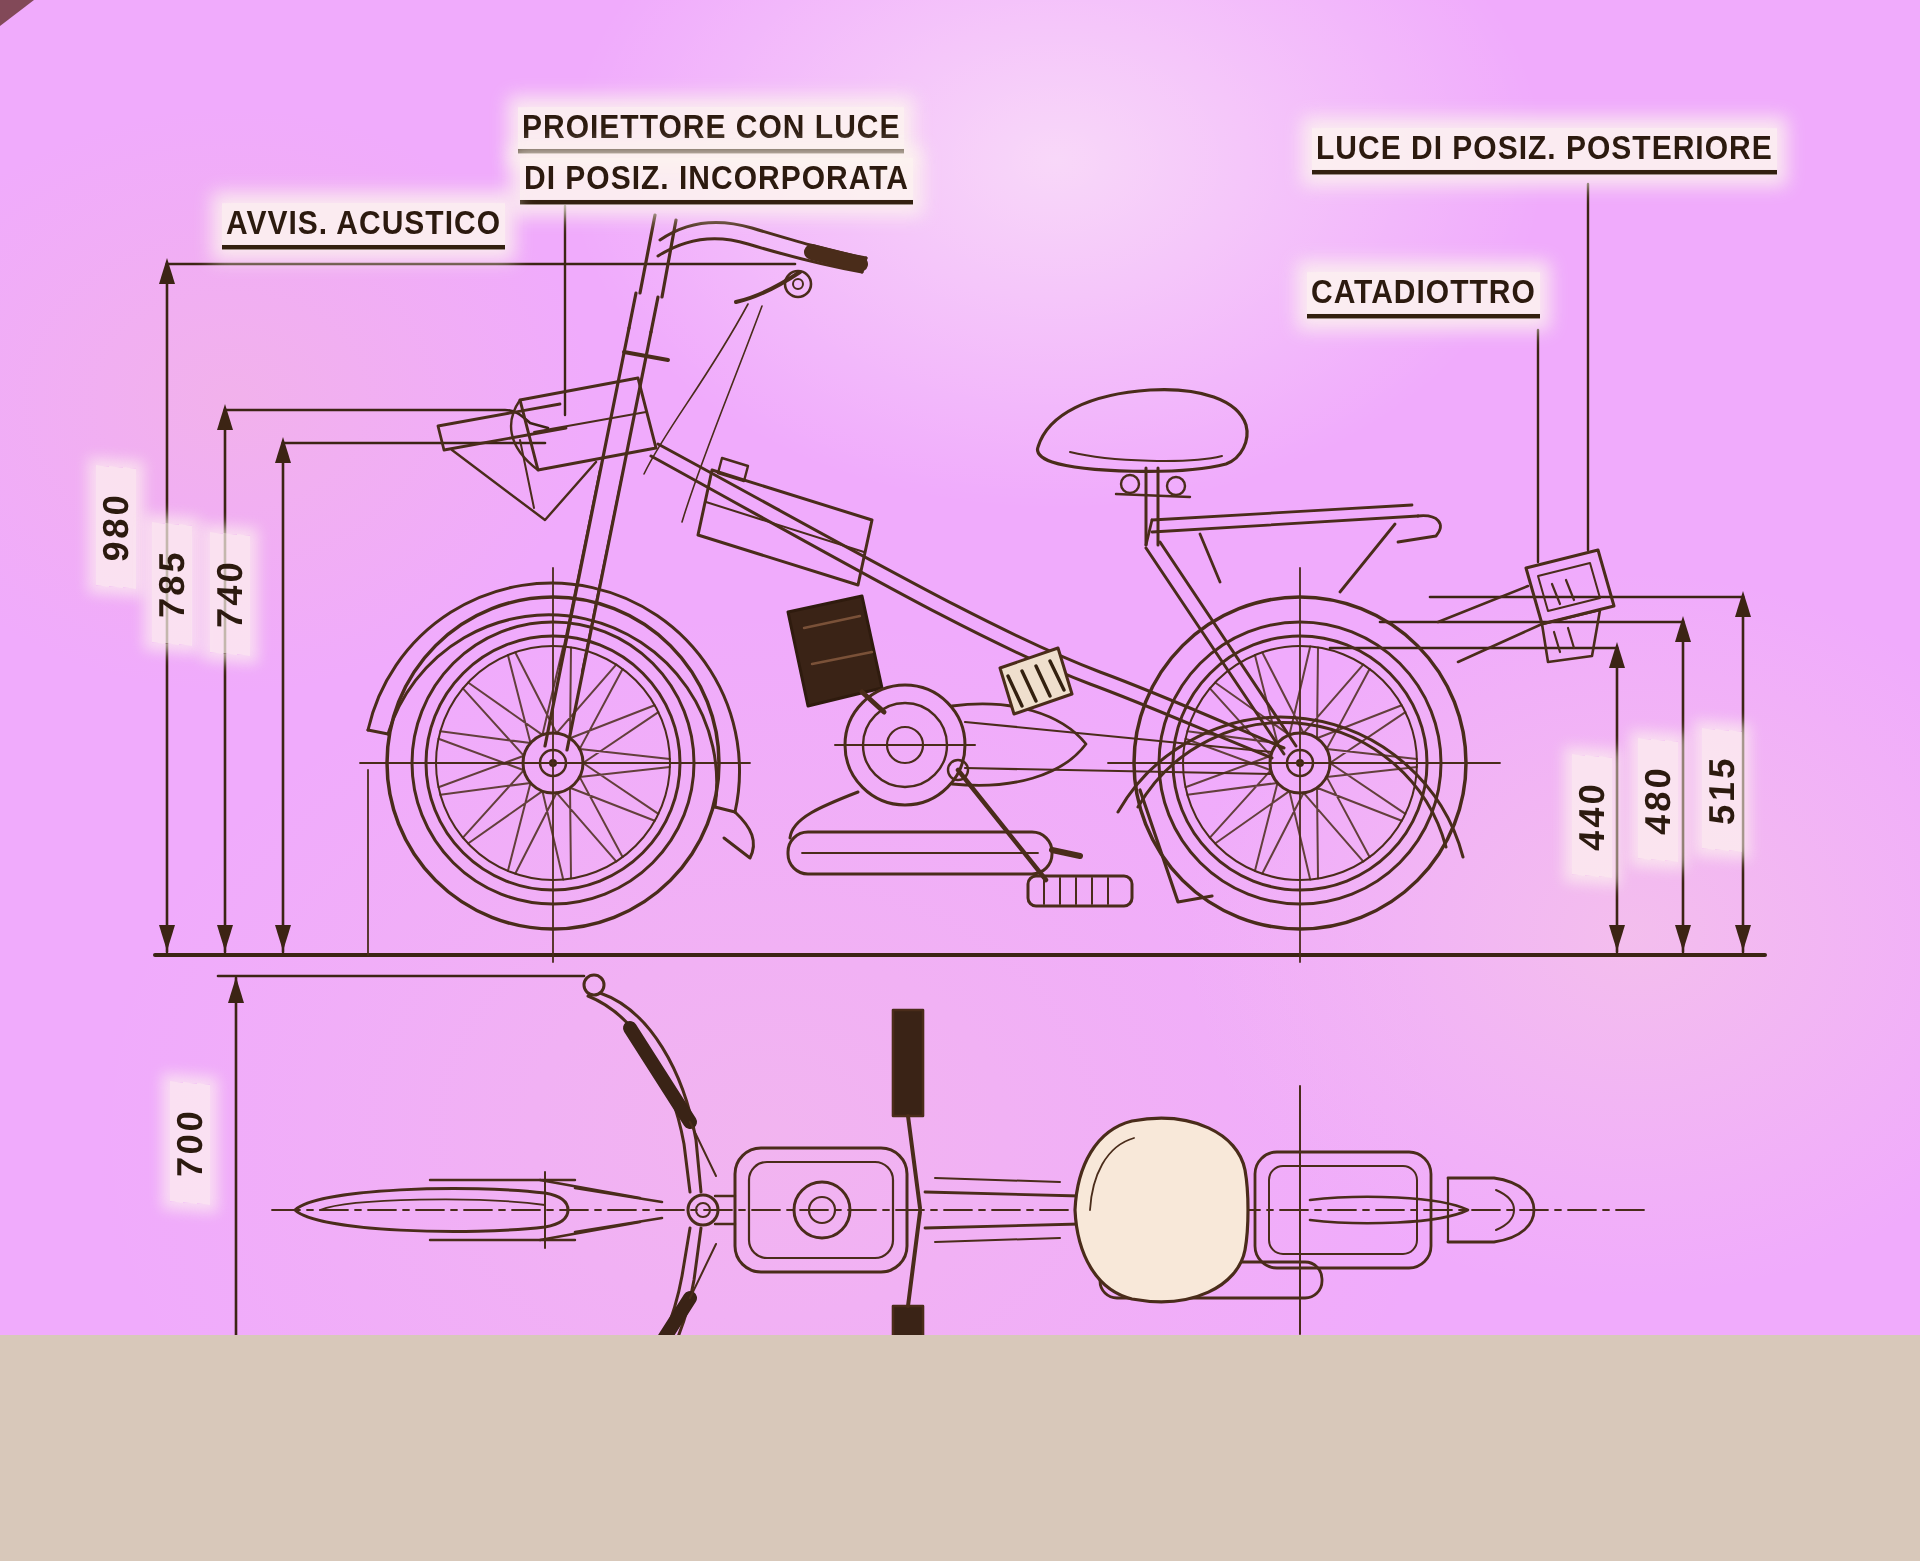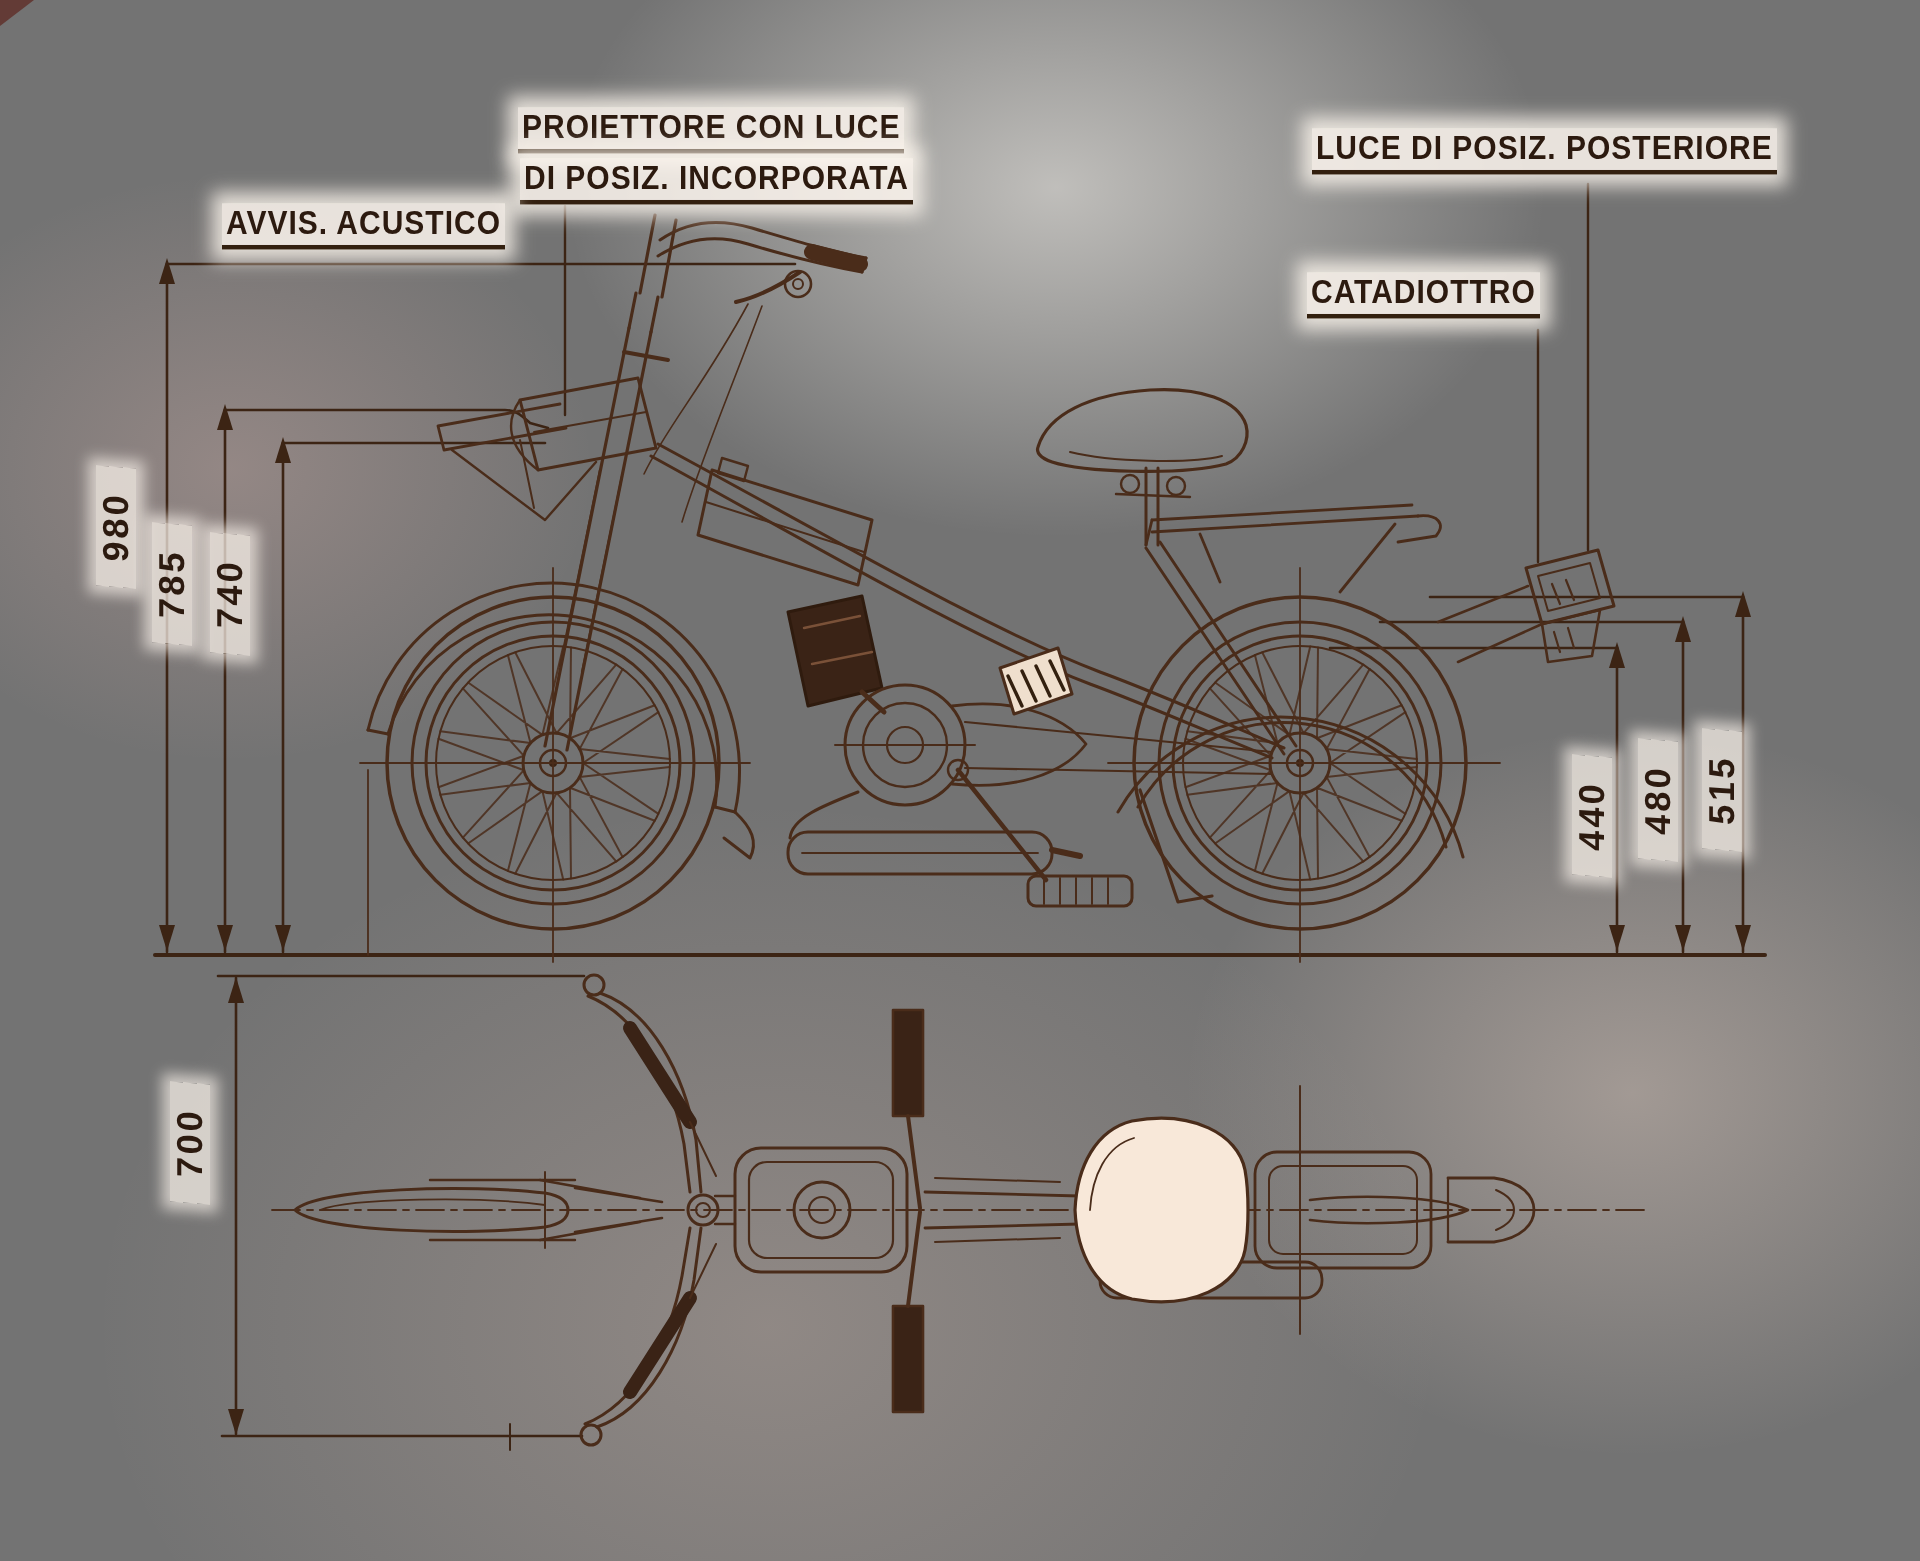--- a/index.html
+++ b/index.html
@@ -1,18 +1,18 @@
 <!DOCTYPE html>
 <html><head>
 <meta charset="utf-8">
 <style>
   html,body{margin:0;padding:0;background:#d8c8ba;}
   .canvas{
-    position:relative; width:1920px; height:1561px; overflow:hidden;
-    background:#737373;
+    position:relative; width:1920px; height:1335px; overflow:hidden;
+    background:#f0abfc;
     font-family:"Liberation Sans", sans-serif;
   }
   .canvas::before{
     content:""; position:absolute; inset:0; pointer-events:none;
     background:
       radial-gradient(520px 420px at 12% 30%, rgba(246,196,186,.25), rgba(246,196,186,0) 70%),
       radial-gradient(700px 500px at 55% 12%, rgba(255,252,246,.55), rgba(255,252,246,0) 70%),
       radial-gradient(640px 520px at 85% 70%, rgba(250,225,210,.35), rgba(250,225,210,0) 70%),
       radial-gradient(900px 700px at 40% 85%, rgba(247,213,196,.22), rgba(247,213,196,0) 75%);
   }

